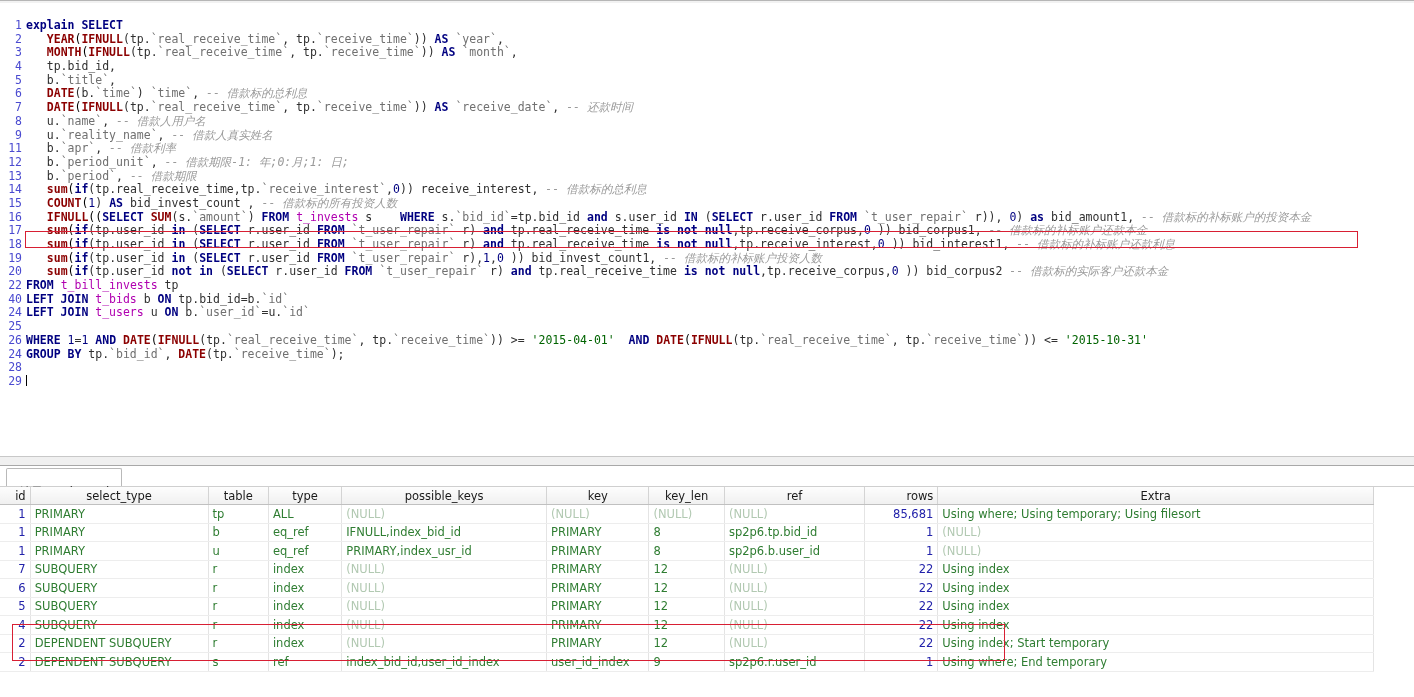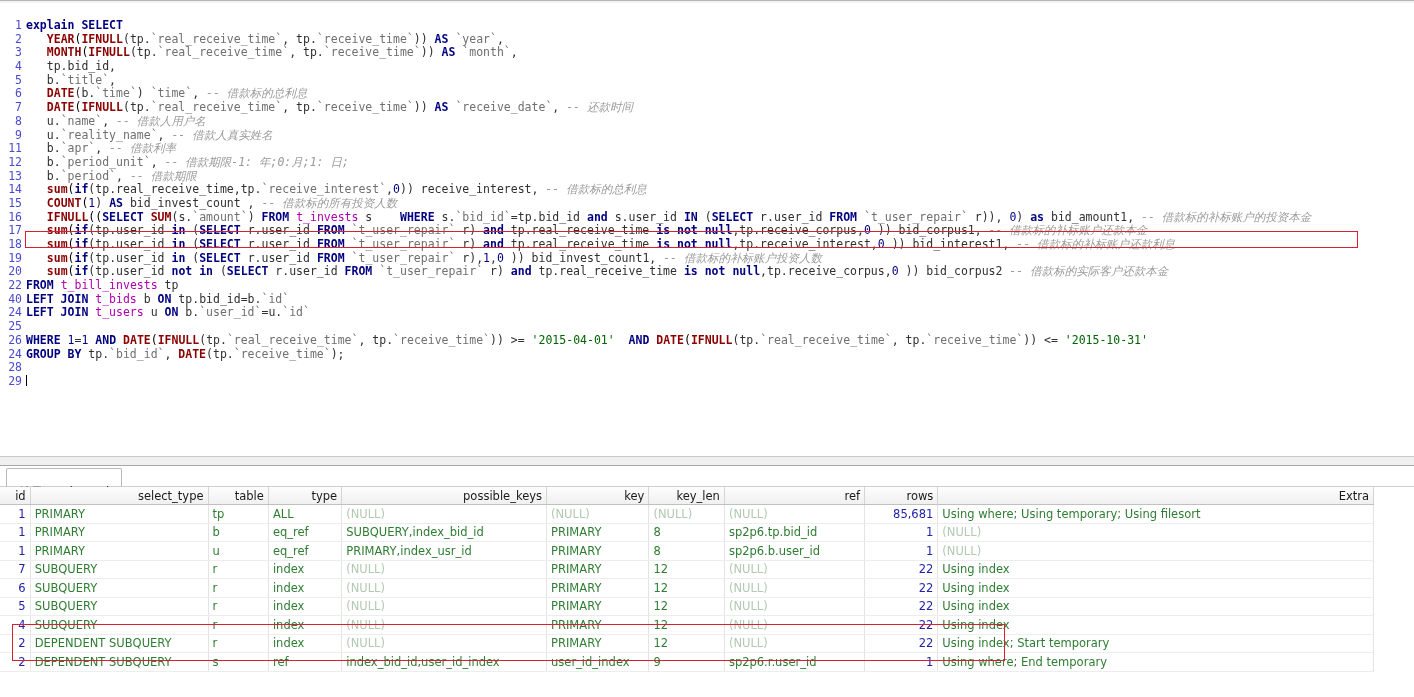--- a/index.html
+++ b/index.html
@@ -139,21 +139,21 @@
     font-family: "DejaVu Sans", "Liberation Sans", sans-serif;
   }
   table.grid th {
     height: 17px;
     background: linear-gradient(to bottom, #fdfdfd, #f0f0f0);
     border-right: 1px solid #d4d4d4;
     border-bottom: 1px solid #c0c0c0;
     color: #1a1a1a;
     font-weight: normal;
     font-size: 11.5px;
-    text-align: right;
+    text-align: center;
     padding: 0 4px;
     white-space: nowrap;
     overflow: hidden;
   }
   table.grid th.right { text-align: right; }
   table.grid td {
     height: 17.5px;
     border-right: 1px solid #e4e4e4;
     border-bottom: 1px solid #ededed;
     padding: 0 4px;
@@ -271,21 +271,21 @@
             <td class="nul">(NULL)</td>
             <td class="nul">(NULL)</td>
             <td class="num">85,681</td>
             <td>Using where; Using temporary; Using filesort</td>
           </tr>
           <tr>
             <td class="num">1</td>
             <td>PRIMARY</td>
             <td>b</td>
             <td>eq_ref</td>
-            <td>SUBQUERY,index_bid_id</td>
+            <td>IFNULL,index_bid_id</td>
             <td>PRIMARY</td>
             <td>8</td>
             <td>sp2p6.tp.bid_id</td>
             <td class="num">1</td>
             <td class="nul">(NULL)</td>
           </tr>
           <tr>
             <td class="num">1</td>
             <td>PRIMARY</td>
             <td>u</td>

